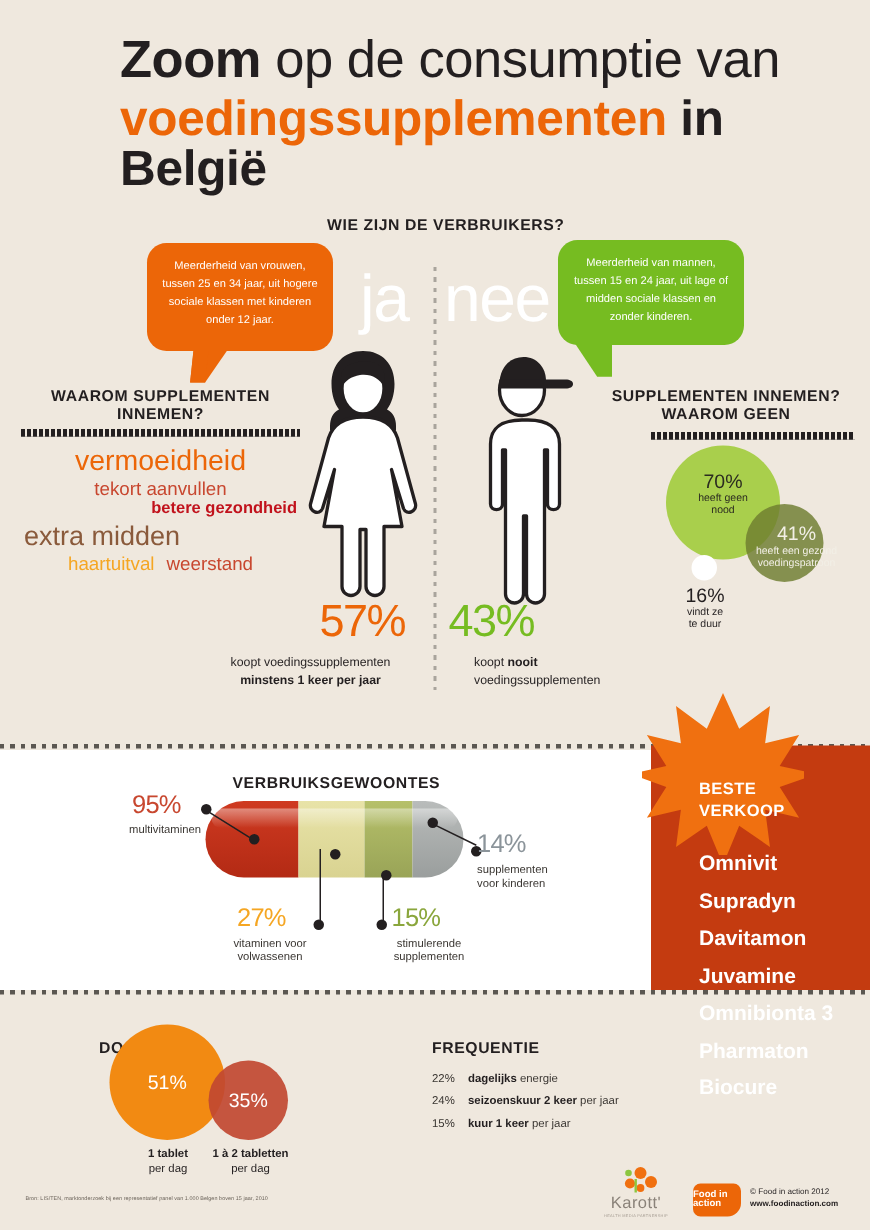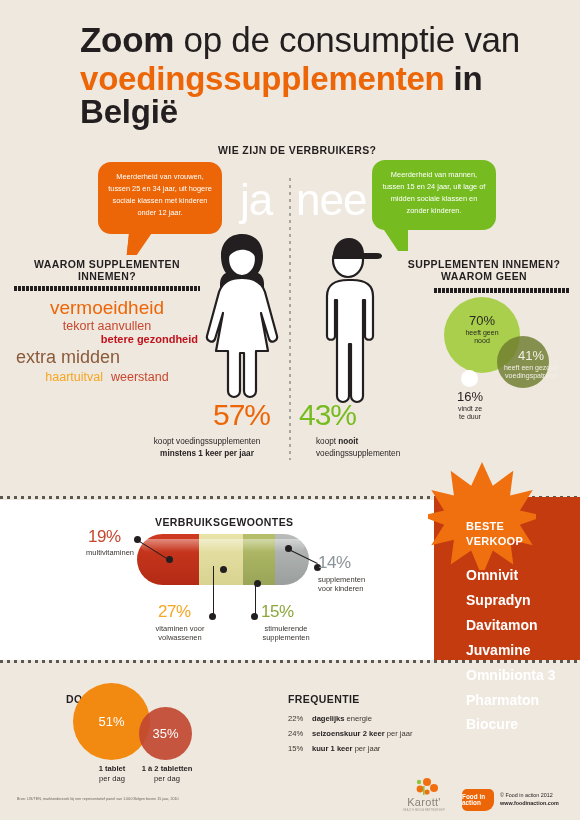--- a/index.html
+++ b/index.html
@@ -238,21 +238,21 @@
   <div class="dot" style="left:285px;top:545px;"></div>
   <div class="dot" style="left:134px;top:536px;"></div>
   <div class="dot" style="left:209px;top:613px;"></div>
   <div class="dot" style="left:251px;top:613px;"></div>
   <div class="dot" style="left:314px;top:564px;"></div>
   <div class="lead" style="left:138px;top:540px;width:34px;transform:rotate(32deg);"></div>
   <div class="lead" style="left:213px;top:616px;width:50px;transform:rotate(-90deg);"></div>
   <div class="lead" style="left:255px;top:616px;width:34px;transform:rotate(-90deg);"></div>
   <div class="lead" style="left:289px;top:549px;width:32px;transform:rotate(26deg);"></div>
 
-  <div class="pnum" style="left:88px;top:527px;color:#c8472f;">19%</div>
+  <div class="pnum" style="left:88px;top:527px;color:#c8472f;">95%</div>
   <div class="ptxt" style="left:62px;top:548px;width:72px;text-align:right;color:#3a3632;">multivitaminen</div>
 
   <div class="pnum" style="left:158px;top:602px;color:#f5a623;">27%</div>
   <div class="ptxt" style="left:140px;top:624px;width:80px;text-align:center;color:#3a3632;">
     <span>vitaminen voor</span><br>
     <span>volwassenen</span>
   </div>
 
   <div class="pnum" style="left:261px;top:602px;color:#8aa63c;">15%</div>
   <div class="ptxt" style="left:246px;top:624px;width:80px;text-align:center;color:#3a3632;">

